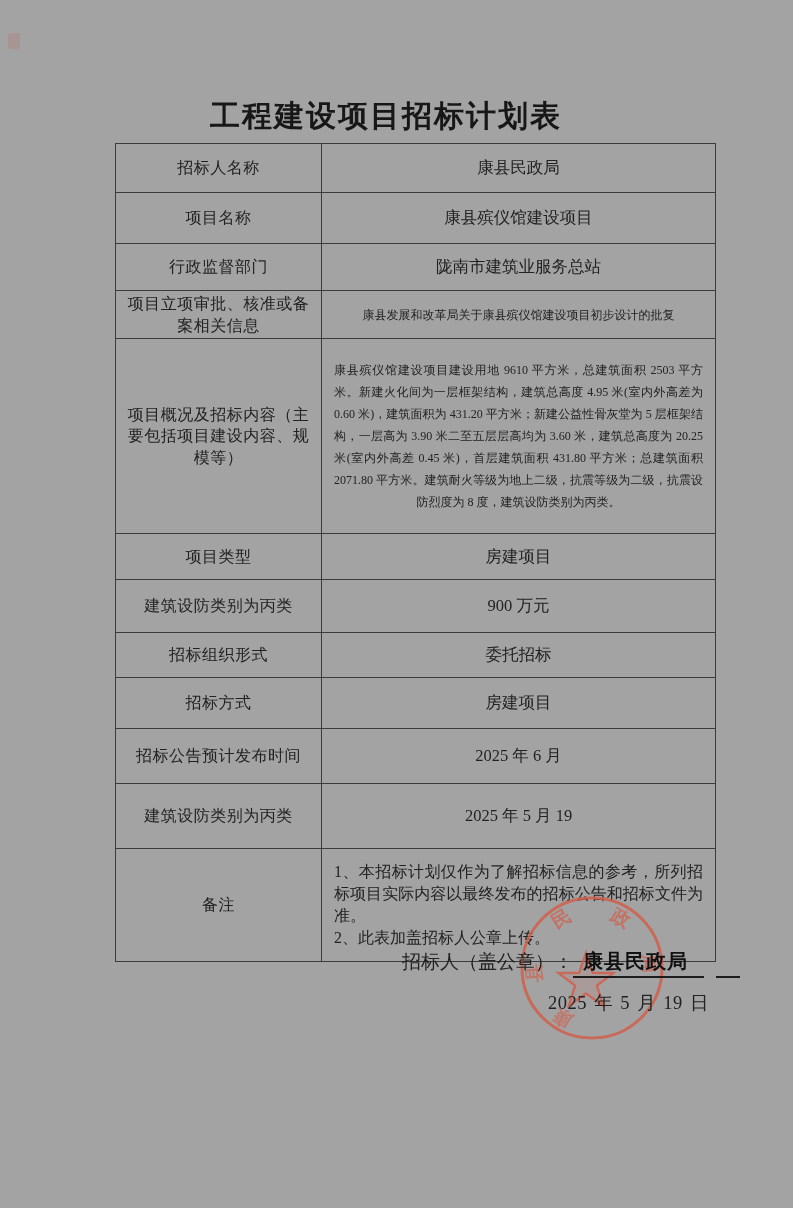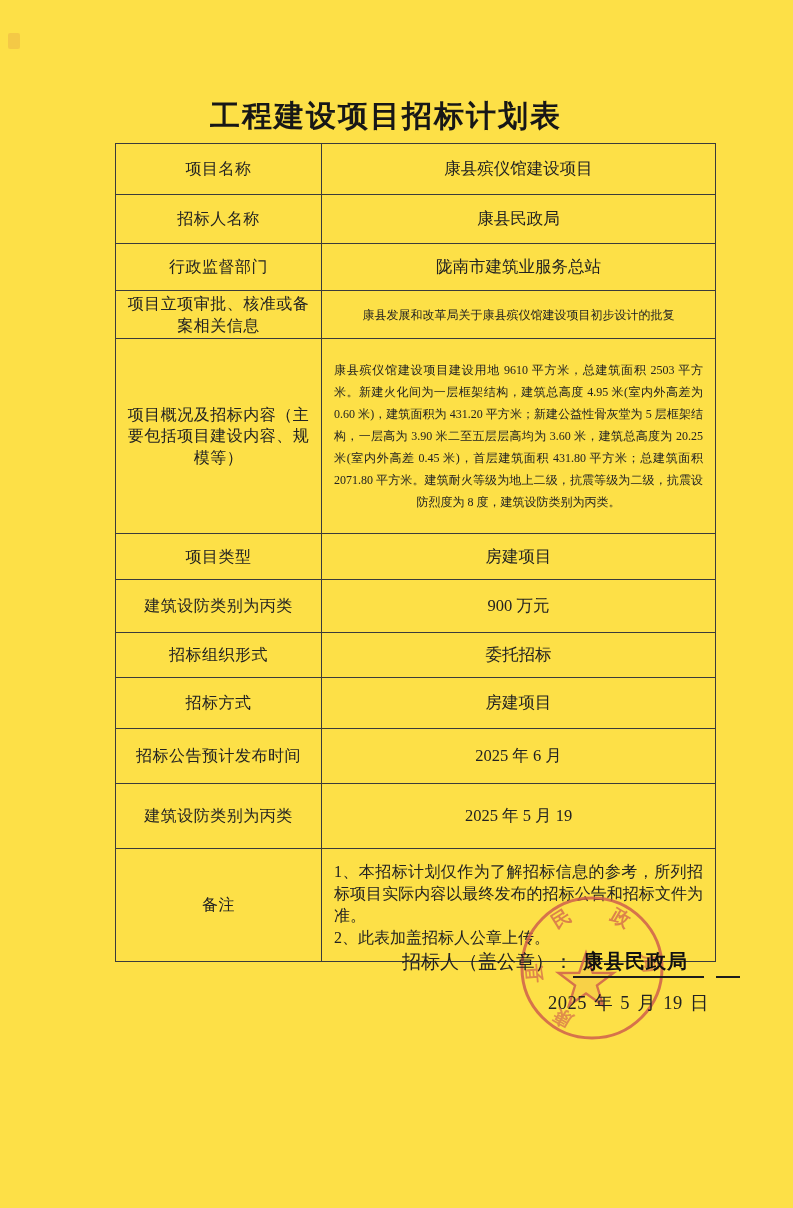--- a/index.html
+++ b/index.html
@@ -7,21 +7,21 @@
     padding: 0;
     width: 793px;
     height: 1208px;
     overflow: hidden;
     background: #fbfbf9;
   }
   .page {
     position: relative;
     width: 793px;
     height: 1208px;
-    background: #fde047;
+    background: #a3a3a3;
     font-family: "Liberation Serif", "DejaVu Serif", serif;
     color: #1e1e1e;
   }
   .scan-artifact {
     position: absolute;
     left: 8px; top: 33px;
     width: 12px; height: 16px;
     background: rgba(198, 82, 70, 0.16);
     border-radius: 2px;
   }
@@ -133,27 +133,27 @@
 <body>
 
 <div class="page">
 
   <div class="scan-artifact"></div>
 
   <div class="doc-title">工程建设项目招标计划表</div>
 
   <table class="form">
     <tbody>
+      <tr style="height:49px;">
+        <td class="cell-label">招标人名称</td>
+        <td class="cell-value">康县民政局</td>
+      </tr>
       <tr style="height:51px;">
         <td class="cell-label">项目名称</td>
         <td class="cell-value">康县殡仪馆建设项目</td>
-      </tr>
-      <tr style="height:49px;">
-        <td class="cell-label">招标人名称</td>
-        <td class="cell-value">康县民政局</td>
       </tr>
       <tr style="height:47px;">
         <td class="cell-label">行政监督部门</td>
         <td class="cell-value">陇南市建筑业服务总站</td>
       </tr>
       <tr style="height:48px;">
         <td class="cell-label">项目立项审批、核准或备案相关信息</td>
         <td class="cell-value just">康县发展和改革局关于康县殡仪馆建设项目初步设计的批复</td>
       </tr>
       <tr style="height:195px;">

